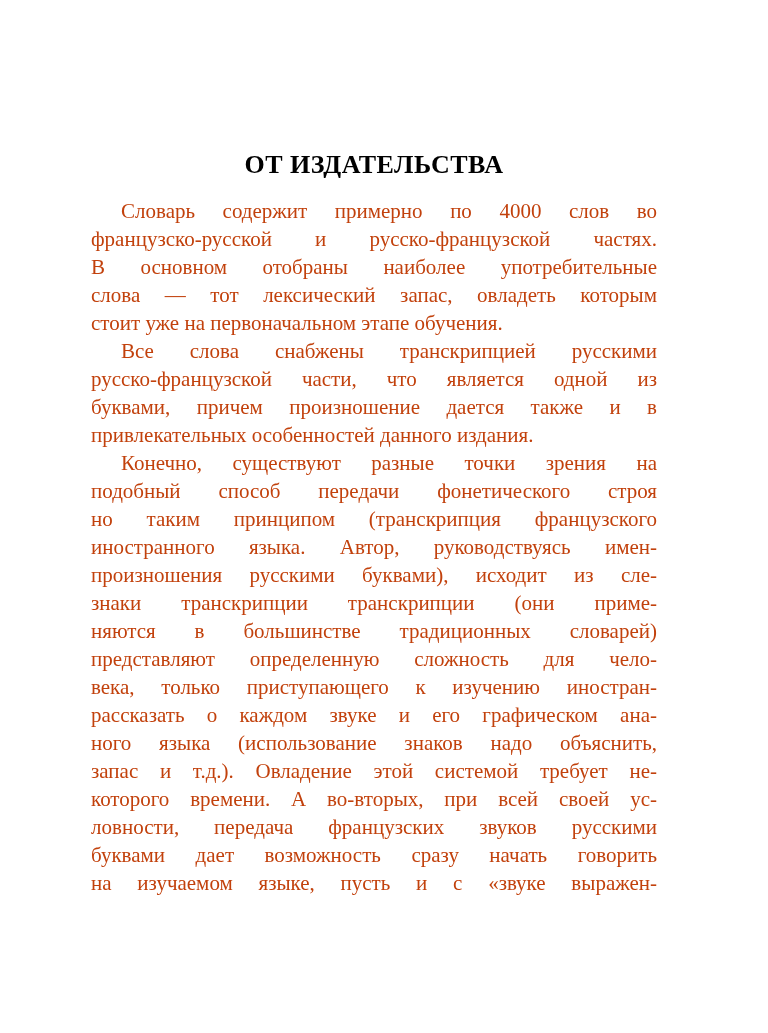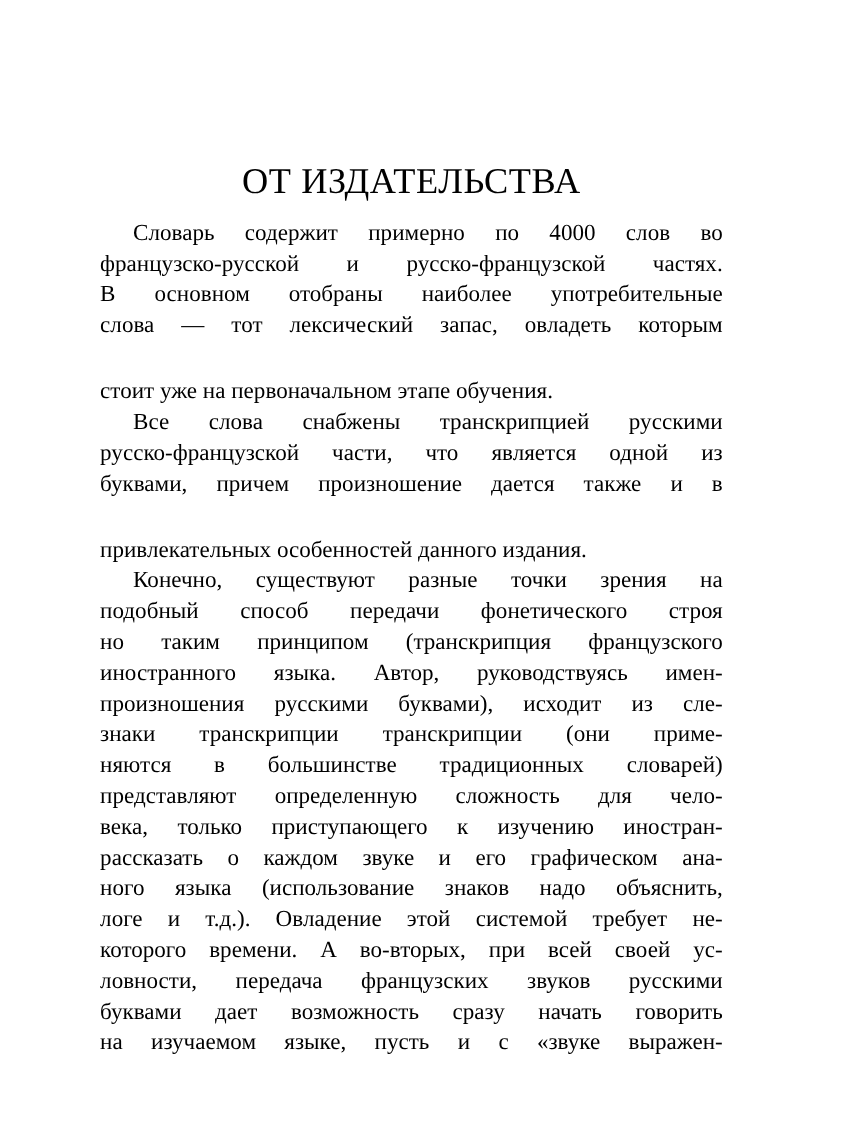--- a/index.html
+++ b/index.html
@@ -16,43 +16,42 @@
   }
   .page {
     position: absolute;
     left: 91px;
     top: 150px;
     width: 566px;
     color: #000000;
   }
   .title {
     margin: 0 0 17px 0;
-    font-size: 33px;
+    font-size: 26px;
     line-height: 30px;
-    font-weight: normal;
+    font-weight: bold;
     text-align: center;
     letter-spacing: 0.5px;
   }
   .para {
     margin: 0;
   }
   .line {
     font-size: 21px;
     line-height: 28px;
     text-align: justify;
     text-align-last: justify;
     white-space: normal;
-    color: #000000;
+    color: #c2410c;
   }
   .line.first {
     text-indent: 30px;
   }
   .line.lastleft {
     text-align-last: left;
-    margin-top: 32px;
   }
 </style>
 </head>
 <body>
 
 <div class="page">
   <h1 class="title">ОТ ИЗДАТЕЛЬСТВА</h1>
   <div class="body">
       <div class="para">
         <div class="line first">Словарь содержит примерно по 4000 слов во</div>
@@ -72,20 +71,20 @@
         <div class="line">подобный способ передачи фонетического строя</div>
         <div class="line">но таким принципом (транскрипция французского</div>
         <div class="line">иностранного языка. Автор, руководствуясь имен-</div>
         <div class="line">произношения русскими буквами), исходит из сле-</div>
         <div class="line">знаки транскрипции транскрипции (они приме-</div>
         <div class="line">няются в большинстве традиционных словарей)</div>
         <div class="line">представляют определенную сложность для чело-</div>
         <div class="line">века, только приступающего к изучению иностран-</div>
         <div class="line">рассказать о каждом звуке и его графическом ана-</div>
         <div class="line">ного языка (использование знаков надо объяснить,</div>
-        <div class="line">логе и т.д.). Овладение этой системой требует не-</div>
+        <div class="line">запас и т.д.). Овладение этой системой требует не-</div>
         <div class="line">которого времени. А во-вторых, при всей своей ус-</div>
         <div class="line">ловности, передача французских звуков русскими</div>
         <div class="line">буквами дает возможность сразу начать говорить</div>
         <div class="line">на изучаемом языке, пусть и с «звуке выражен-</div>
       </div>
     </div>
 </div>
 
 </body></html>

